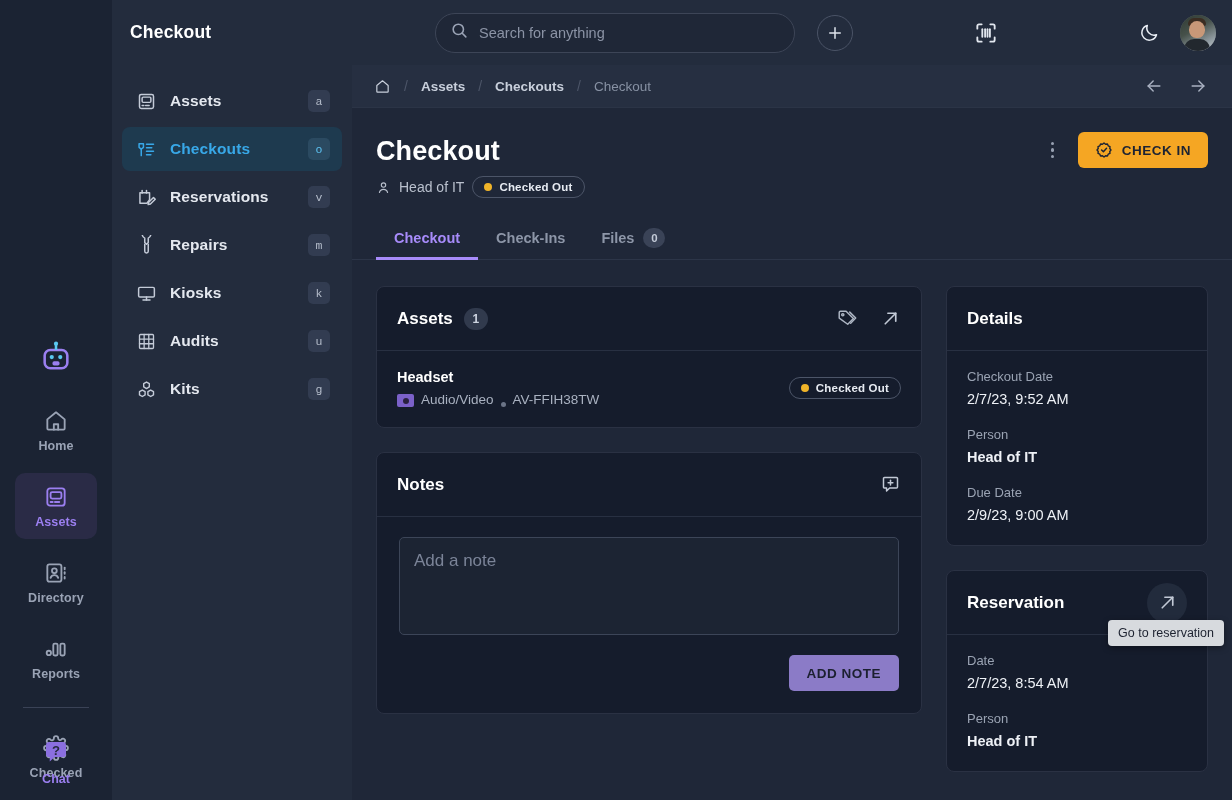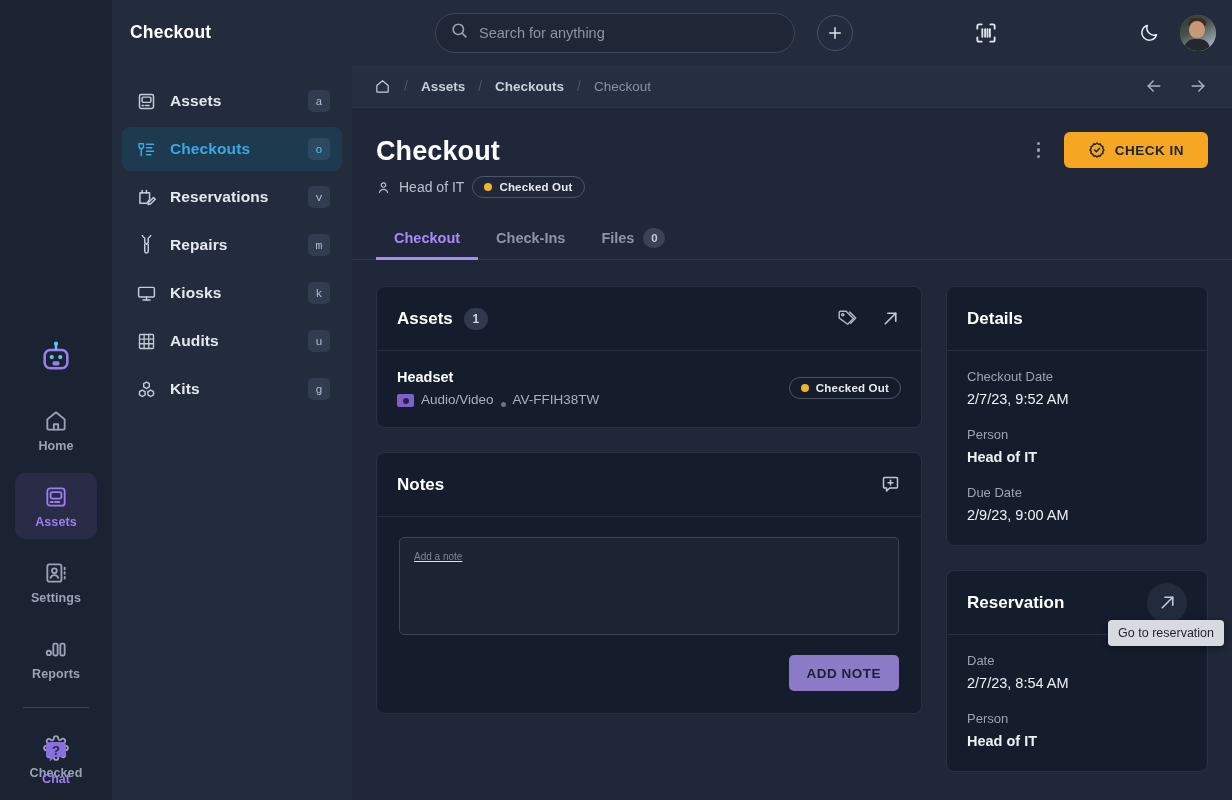--- a/index.html
+++ b/index.html
@@ -128,21 +128,21 @@
     font-size: 11.5px; font-weight: 700; color: #e7ebf2; letter-spacing: .2px;
   }
   .dot { width: 8px; height: 8px; border-radius: 50%; background: #f0b429; }
 
   .head-actions { position: absolute; right: 24px; top: 24px; display: flex; align-items: center; gap: 14px; }
   .kebab { width: 22px; height: 30px; display: flex; flex-direction: column; align-items: center;
            justify-content: center; gap: 3px; cursor: pointer; }
   .kebab i { width: 3.5px; height: 3.5px; border-radius: 50%; background: #97a0b1; display: block; }
   .btn-checkin {
     height: 36px; border-radius: 6px; background: #f5a623; color: #1d2333;
-    display: flex; align-items: center; gap: 9px; padding: 0 24px; cursor: pointer;
+    display: flex; align-items: center; gap: 9px; padding: 0 17px; cursor: pointer;
     font-size: 13.5px; font-weight: 700; letter-spacing: .5px; border: 0;
     font-family: "Liberation Sans", sans-serif;
   }
 
   .tabs { display: flex; gap: 0; padding: 0 24px; margin-top: 20px; border-bottom: 1px solid #2c3548; }
   .tab {
     height: 42px; display: flex; align-items: center; gap: 9px; padding: 0 18px;
     font-size: 14.5px; font-weight: 700; color: #8d96a8; cursor: pointer;
     border-bottom: 3px solid transparent; margin-bottom: -1px;
   }
@@ -178,22 +178,22 @@
   .asset-meta .am-text { font-size: 13.5px; color: #a9b1c0; }
   .cat-ico { width: 17px; height: 13px; border-radius: 2px; background: #7b61c9;
              display:flex; align-items:center; justify-content:center; }
   .cat-ico i { width: 6px; height: 6px; border-radius: 50%; background: #2a2140; display:block; }
   .meta-dot { width: 5px; height: 5px; border-radius: 50%; background: #6b7487; }
   .asset-row .pill { margin-left: auto; }
 
   .notes-body { padding: 20px 22px 22px 22px; }
   .note-area {
     width: 100%; height: 98px; background: #1c2433; border: 1px solid #3c4558;
-    border-radius: 5px; padding: 13px 14px; color: #dde2ea; font-size: 10px;
-    font-family: "Liberation Sans", sans-serif; resize: none; outline: none; text-decoration: underline;
+    border-radius: 5px; padding: 13px 14px; color: #dde2ea; font-size: 17px;
+    font-family: "Liberation Sans", sans-serif; resize: none; outline: none;
   }
   .note-area::placeholder { color: #79footer; }
   .note-area::placeholder { color: #7b8498; }
   .notes-foot { display: flex; justify-content: flex-end; margin-top: 16px; }
   .btn-addnote {
     height: 36px; border-radius: 5px; background: #8b7bc7; color: #1c2030;
     padding: 0 18px; font-size: 13.5px; font-weight: 600; letter-spacing: .5px;
     border: 0; cursor: pointer; font-family: "Liberation Sans", sans-serif;
   }
 
@@ -253,21 +253,21 @@
 
       <div class="rail-item">
         <svg width="26" height="26" viewBox="0 0 24 24" fill="none" stroke-width="1.7" stroke-linecap="round" stroke-linejoin="round">
           <rect x="4" y="4" width="13" height="16" rx="2"></rect>
           <circle cx="10.5" cy="10" r="2.2"></circle>
           <path d="M7 16.5c.6-1.7 2-2.5 3.5-2.5s2.9.8 3.5 2.5"></path>
           <line x1="20" y1="7" x2="20" y2="8.5"></line>
           <line x1="20" y1="11.3" x2="20" y2="12.8"></line>
           <line x1="20" y1="15.6" x2="20" y2="17.1"></line>
         </svg>
-        <span class="ri-label">Settings</span>
+        <span class="ri-label">Directory</span>
       </div>
 
       <div class="rail-item">
         <svg width="26" height="26" viewBox="0 0 24 24" fill="none" stroke-width="1.7" stroke-linecap="round" stroke-linejoin="round">
           <circle cx="5.4" cy="15.6" r="2"></circle>
           <rect x="9.5" y="7" width="4" height="11" rx="1.4"></rect>
           <rect x="16" y="7" width="4" height="11" rx="1.4"></rect>
         </svg>
         <span class="ri-label">Reports</span>
       </div>

